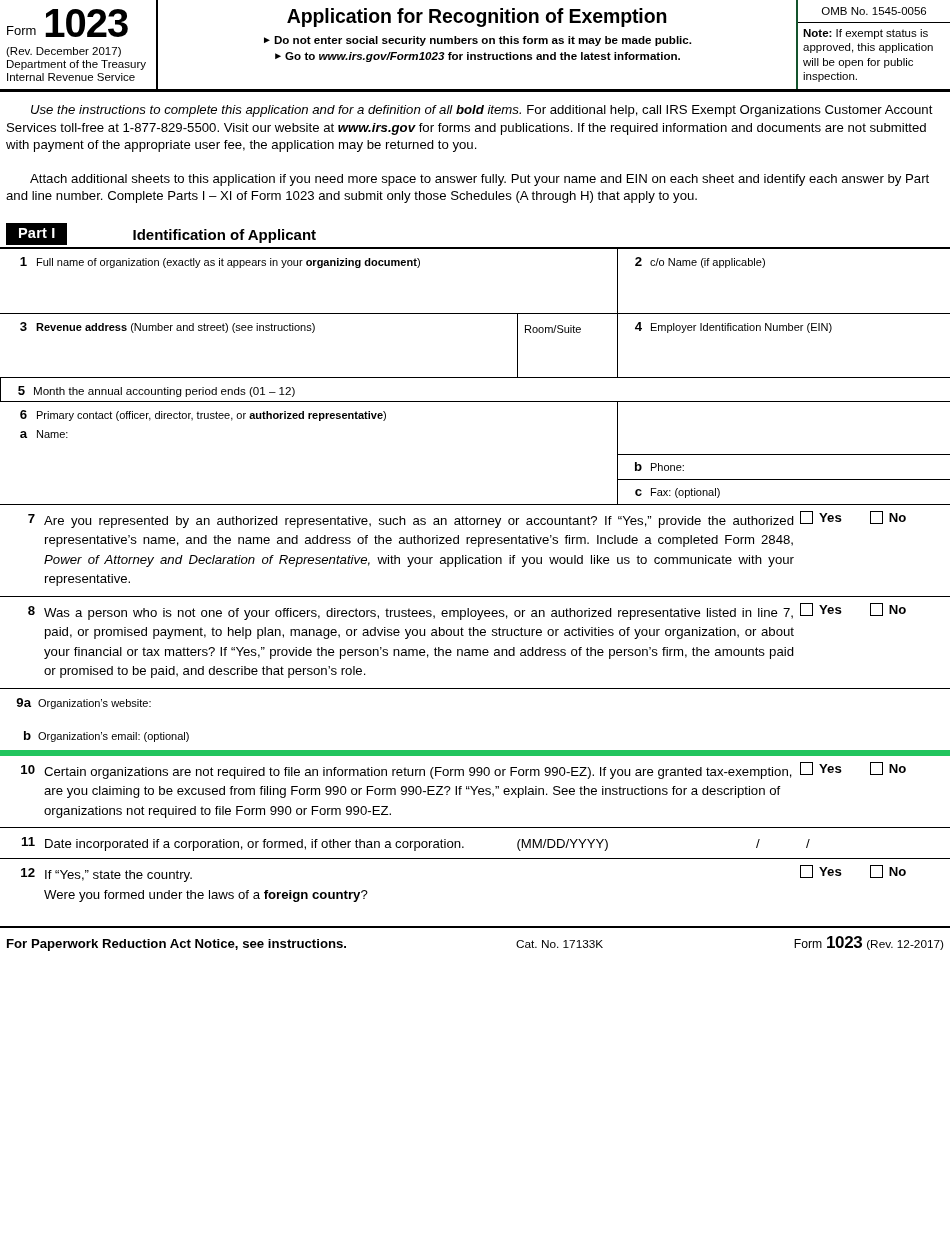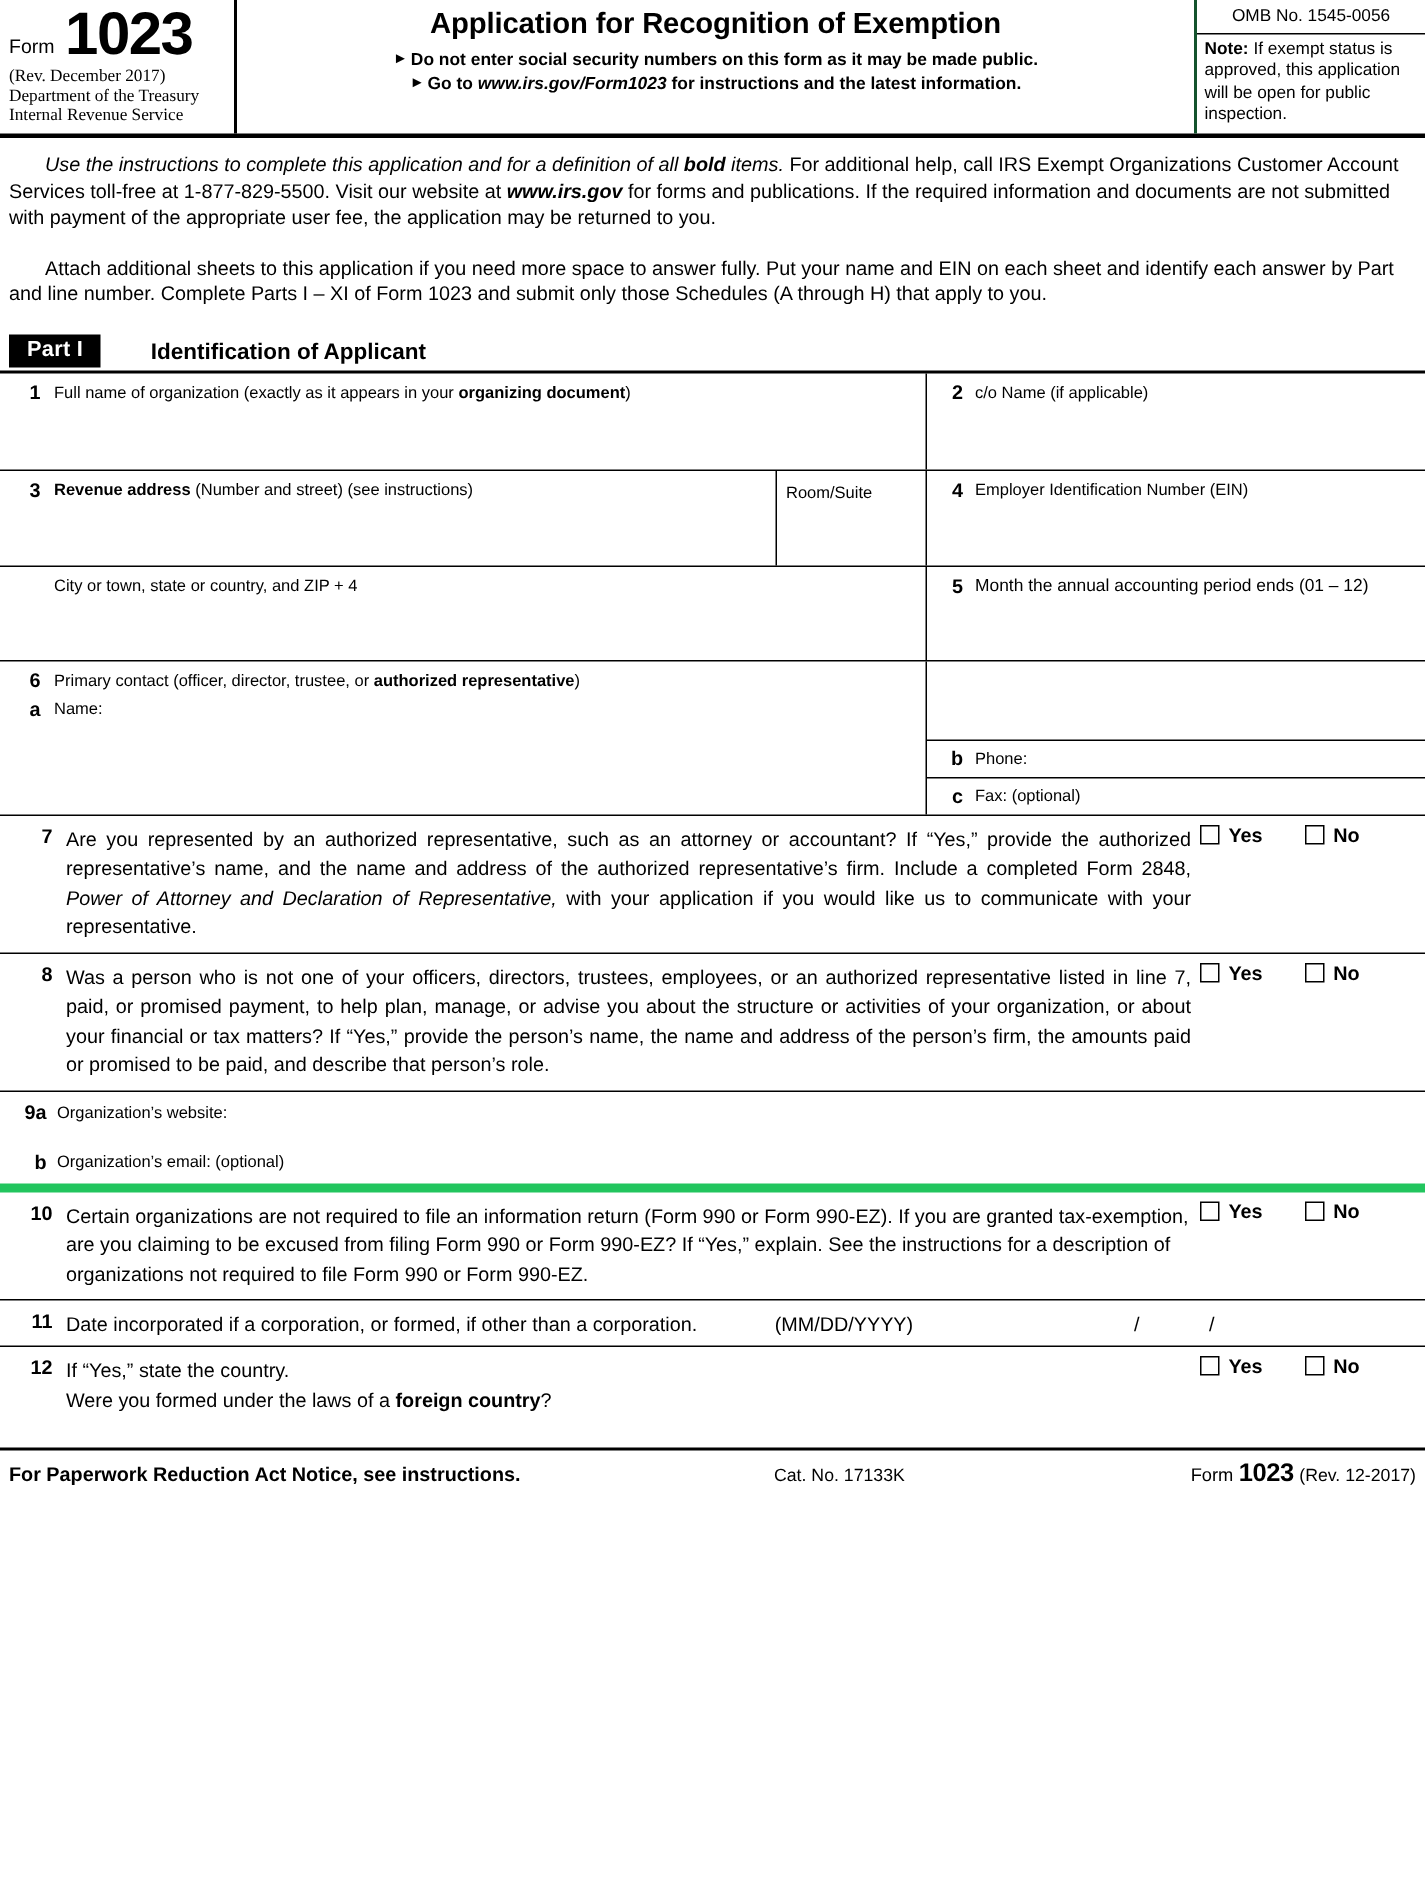--- a/index.html
+++ b/index.html
@@ -54,21 +54,20 @@
   .mh-number {
     font-size: 40px;
     line-height: 38px;
     font-weight: bold;
     letter-spacing: -1px;
   }
   .mh-sub {
     font-size: 11.5px;
     line-height: 13.2px;
     margin-top: 3px;
-    font-family: Liberation Serif, serif;
   }
 
   .mh-center {
     flex: 1;
     box-sizing: border-box;
     padding: 5px 4px 0 4px;
     text-align: center;
   }
   .mh-title1 {
     font-size: 19.5px;
@@ -130,20 +129,21 @@
   .para.p1 { padding-top: 9px; }
   .para.p2 { padding-top: 16px; }
 
   
   .partbar {
     display: flex;
     align-items: center;
     margin-top: 17px;
     padding-left: 6px;
     height: 25px;
+    gap: 32px;
   }
   .part-chip {
     background: #000;
     color: #fff;
     font-size: 14.5px;
     font-weight: bold;
     padding: 2px 12px 3px 12px;
     line-height: 17px;
     letter-spacing: 0.2px;
   }
@@ -345,26 +345,20 @@
         </div>
         <div class="cell bl" style="flex:1;">
           <div class="flexline">
             <span class="num" style="width:26px;padding-right:8px;">4</span>
             <span class="lbl">Employer Identification Number (EIN)</span>
           </div>
         </div>
       </div>
 
       <div class="row">
-        <div class="cell" style="width:617px;height:62px;">
-          <div class="flexline">
-            <span class="num"></span>
-            <span class="lbl">City or town, state or country, and ZIP + 4</span>
-          </div>
-        </div>
         <div class="cell bl" style="flex:1;">
           <div class="flexline">
             <span class="num" style="width:26px;padding-right:8px;">5</span>
             <span class="lbl-sm">Month the annual accounting period ends (01 – 12)</span>
           </div>
         </div>
       </div>
 
       <div class="row">
         <div class="cell" style="width:617px;height:92px;">

